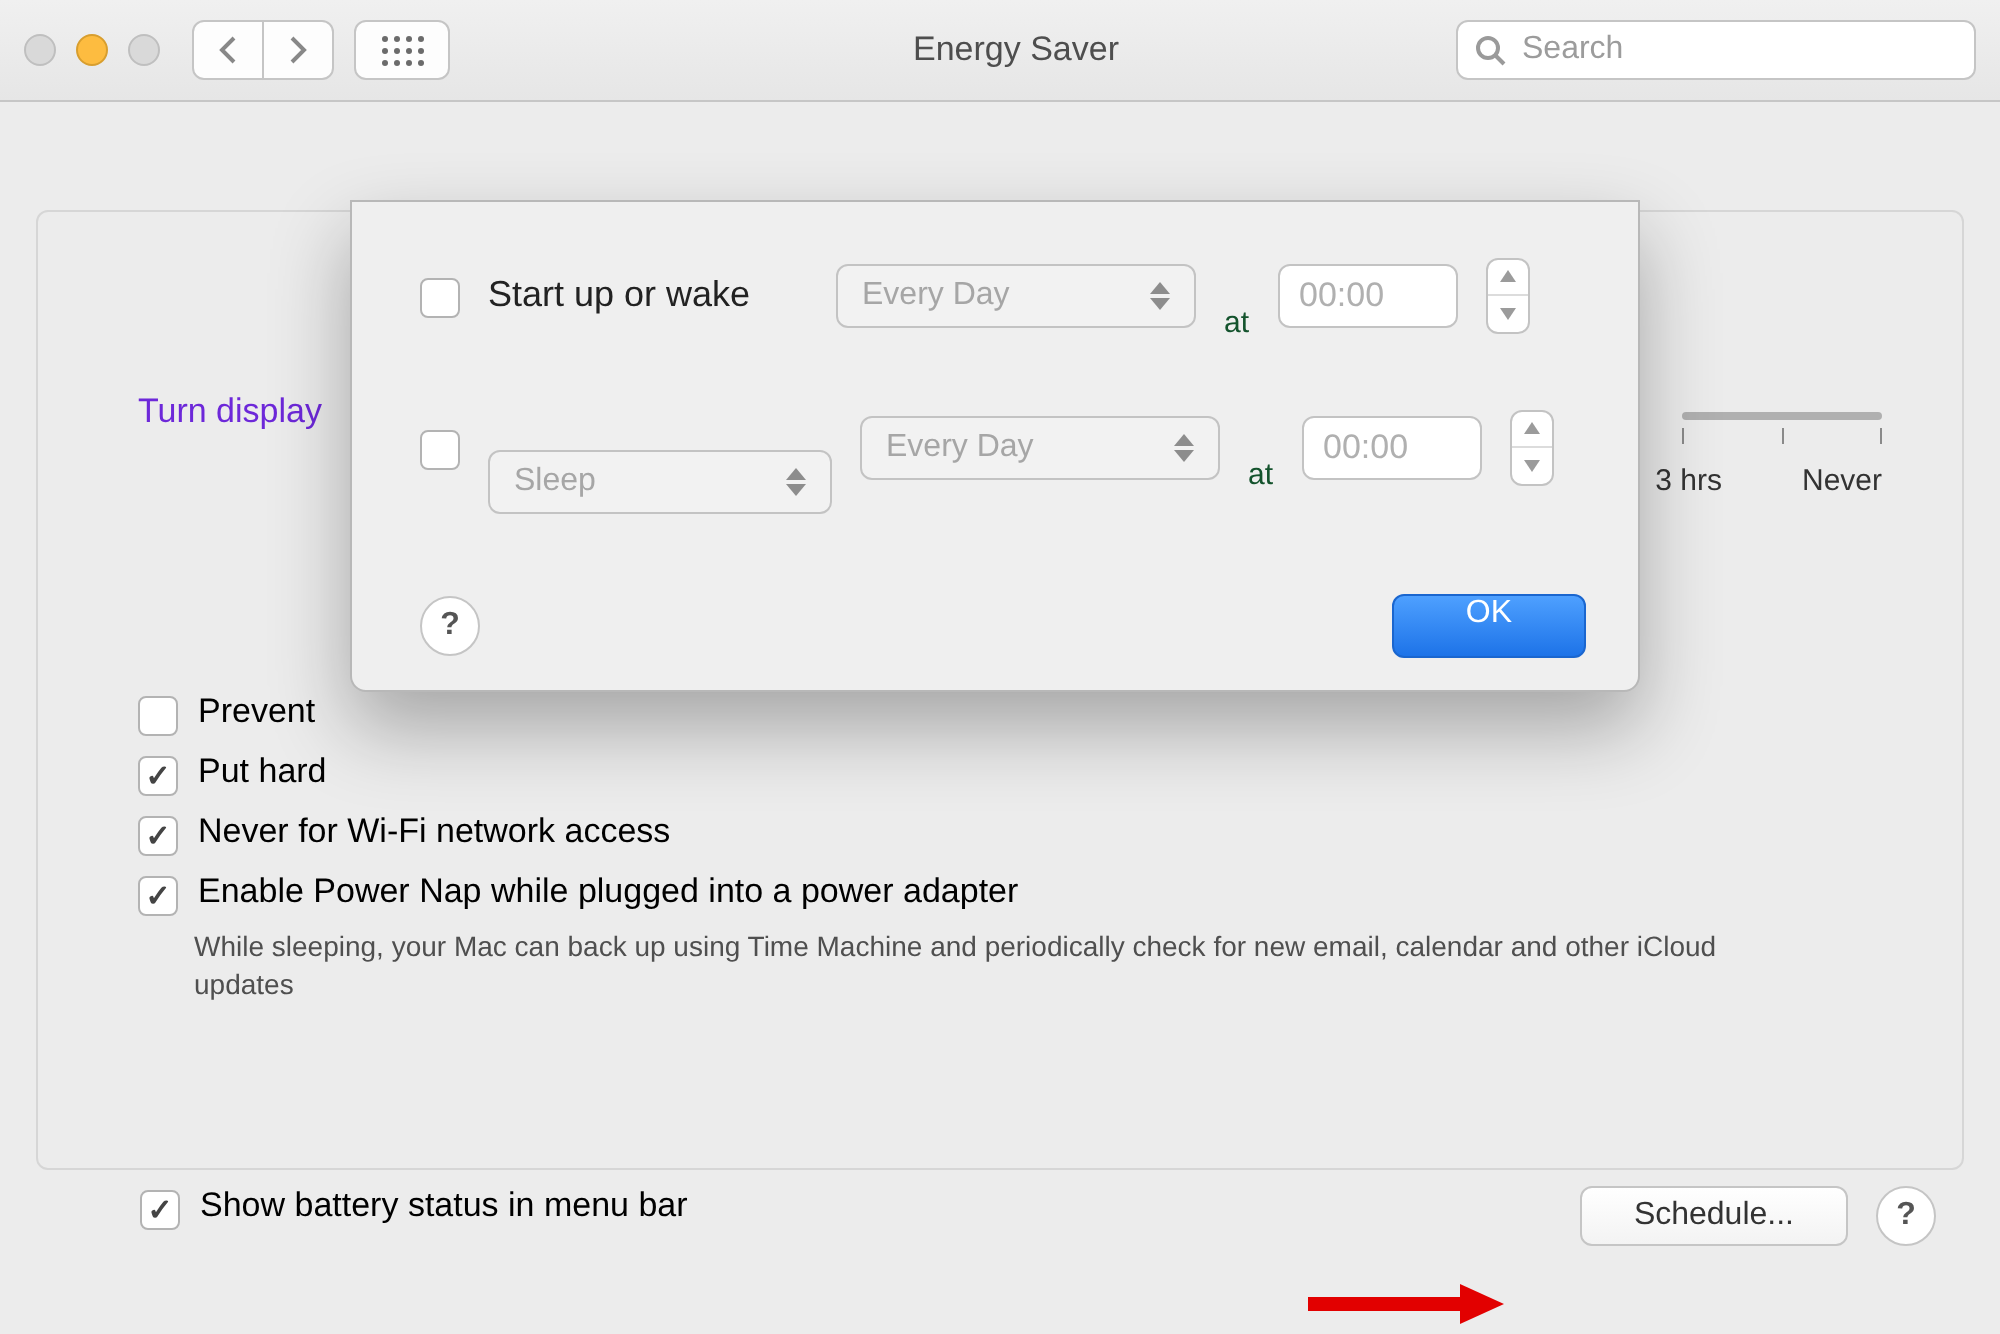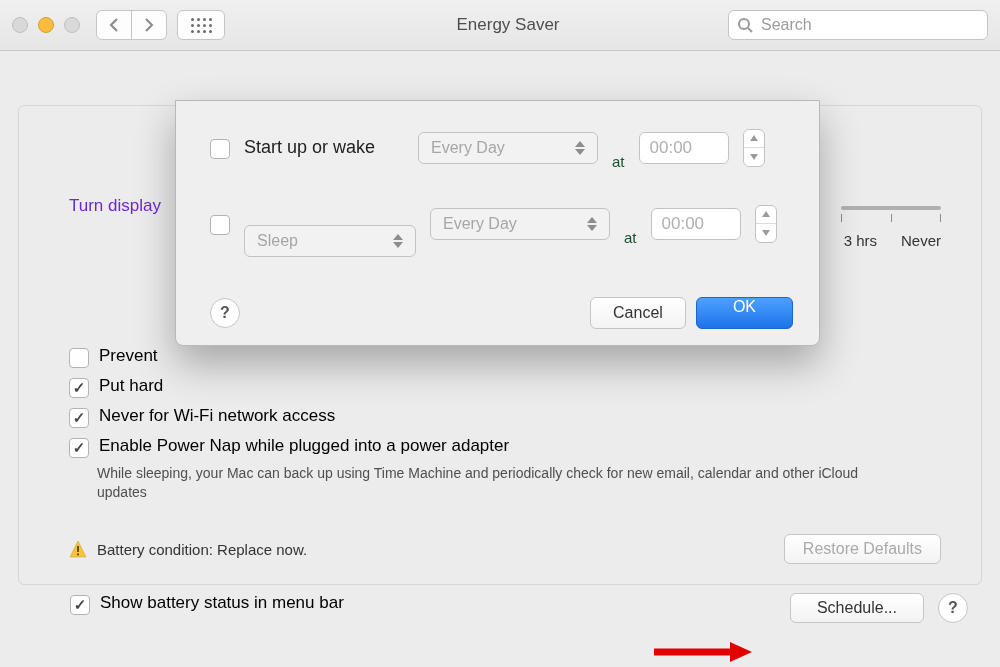--- a/index.html
+++ b/index.html
@@ -116,21 +116,21 @@
   }
   .row-label{
     font-size:17px;
     color:#6d28d9;
   }
   .slider-label{
     position:absolute;
     right:40px;
     top:126px;
     display:flex;
-    gap:24px;
+    gap:40px;
     font-size:15px;
     color:#333;
   }
   .slider-track{
     position:absolute;
     right:40px;
     top:100px;
     width:100px;
     height:4px;
     background:#b0b0b0;
@@ -380,33 +380,20 @@
           <span class="mac-check checked"></span>
           <span>Never for Wi-Fi network access</span>
         </div>
         <div class="check-item">
           <span class="mac-check checked"></span>
           <span>Enable Power Nap while plugged into a power adapter</span>
         </div>
         <div class="desc">While sleeping, your Mac can back up using Time Machine and periodically check for new email, calendar and other iCloud updates</div>
       </div>
 
-      <div class="status-row">
-        <span class="warn-icon">
-          <svg viewBox="0 0 18 18">
-              <polygon points="9,1 17,17 1,17" fill="#f5c538" stroke="#c99b1e" stroke-width="0.5"></polygon>
-              <rect x="8.1" y="6" width="1.8" height="6" fill="#5a4206"></rect>
-              <rect x="8.1" y="13.5" width="1.8" height="1.8" fill="#5a4206"></rect>
-            </svg>
-        </span>
-        <span class="status-text">Battery condition: Replace now.</span>
-        <span style="margin-left:auto">
-          <span class="btn disabled">Restore Defaults</span>
-        </span>
-      </div>
     </div>
 
     <div class="footer">
       <span class="mac-check checked" style="margin-right:10px;"></span>
       <span style="font-size:17px;">Show battery status in menu bar</span>
       <span style="margin-left:auto;display:flex;align-items:center;">
         <span class="btn" style="padding:0 26px;">Schedule...</span>
         <span class="help-circle">?</span>
       </span>
     </div>
@@ -485,20 +472,19 @@
               <svg width="8" height="6" viewBox="0 0 8 6">
                 <polygon points="0,0 8,0 4,6" fill="#9b9b9b"></polygon>
               </svg>
             </div>
         </span>
       </div>
 
       <div class="sheet-footer">
         <span class="help-circle" style="margin-left:0;">?</span>
         <span style="margin-left:auto;display:flex;">
-          <span class="btn" style="padding:0 22px;height:30px;">Cancel</span>
           <span class="primary-btn">OK</span>
         </span>
       </div>
     </div>
 
   </div>
 </div>
 
 </body></html>

